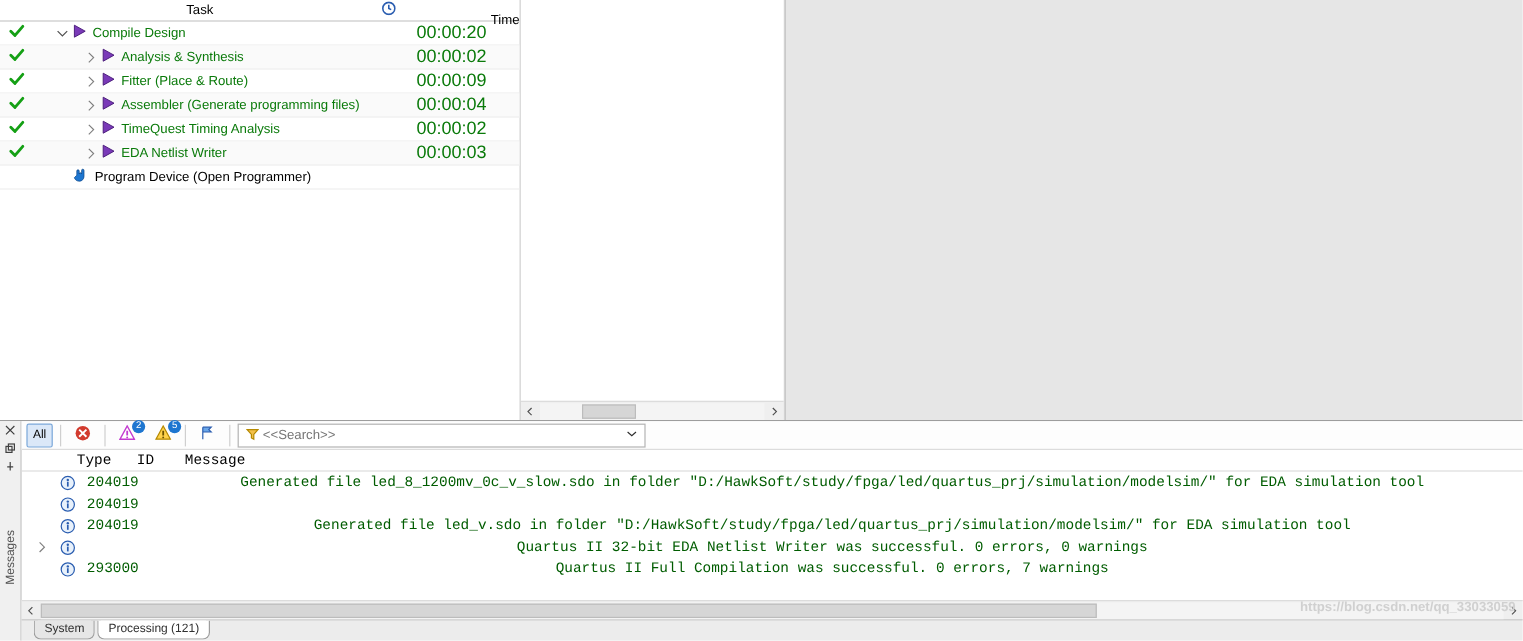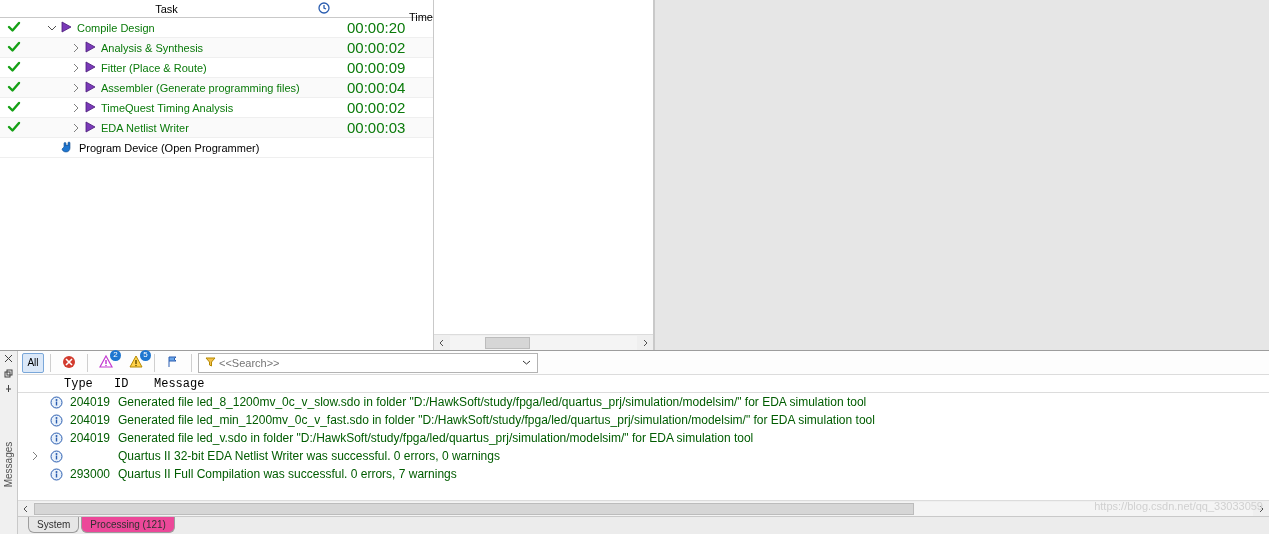--- a/index.html
+++ b/index.html
@@ -61,42 +61,42 @@
   .search-wrap .dd-arrow { width:14px; text-align:center; color:#404040; }
 
   
   .msg-headers { height:18px; display:flex; align-items:center; border-bottom:1px solid #dcdcdc; font-family: "Courier New", monospace; font-size:12px; color:#000; }
   .mh-icon { width:46px; }
   .mh-type { width:50px; text-align:left; }
   .mh-id   { width:40px; }
   .mh-msg  { flex:1; }
 
   
-  .msg-rows { flex:1; overflow:auto; font-family: Liberation Sans, sans-serif; font-size:12px; }
+  .msg-rows { flex:1; overflow:auto; font-family: Liberation Mono, monospace; font-size:12px;text-align:center; }
   .msg-row { display:flex; align-items:center; height:18px; white-space:nowrap; }
   .mr-chev { width:24px; display:flex; justify-content:flex-end; padding-right:2px; color:#606060; }
   .mr-icon { width:28px; display:flex; justify-content:center; }
   .mr-id   { width:48px; color:#005c00; }
   .mr-txt  { flex:1; color:#005c00; }
 
   
   .msg-hscroll { height:16px; background:#efefef; border-top:1px solid #dcdcdc; display:flex; align-items:center; }
   .msg-hscroll .arrow { width:16px; height:16px; display:flex; align-items:center; justify-content:center; color:#606060; }
   .msg-hscroll .track { flex:1; height:14px; position:relative; background:#f4f4f4; }
   .msg-hscroll .thumb { position:absolute; left:0px; width:880px; height:12px; top:1px; background:#d6d6d6; border:1px solid #bcbcbc; }
 
   
   .msg-tabs { height:18px; display:flex; align-items:flex-start; padding-left:10px; background:#ececec; border-top:1px solid #c9c9c9; }
   .msg-tab { height:16px; padding:0 8px; font-size:10px; color:#303030; display:flex; align-items:center;
              border:1px solid #9d9d9d; border-top:none; border-radius:0 0 6px 6px;
              background:#fff; margin-right:2px; }
-  .msg-tab.active { background:#ec4899; }
+  .msg-tab.active { background:#ffffff; }
   .msg-tab.inactive { background:#e6e6e6; }
 
-  .watermark { position:absolute; right:6px; bottom:22px; color:#d0d0d0; font-size:11px; font-family:Arial,sans-serif; pointer-events:none; }
+  .watermark { position:absolute; right:6px; bottom:22px; color:#d0d0d0; font-size:11px; font-family:Arial,sans-serif; pointer-events:none;font-weight:bold; }
 </style>
 </head>
 <body>
 
 <div class="top-row">
 
   <div class="tasks-panel">
     <div class="task-header">
       <div style="width:28px"></div>
       <div class="th-task">Task</div>
@@ -364,21 +364,20 @@
         <div class="msg-row">
           <div class="mr-chev"></div>
           <div class="mr-icon">
             <svg width="13" height="13" viewBox="0 0 13 13">
               <circle cx="6.5" cy="6.5" r="5.5" fill="#e8f1fb" stroke="#2a5db0"></circle>
               <circle cx="6.5" cy="4" r="1" fill="#2a5db0"></circle>
               <rect x="5.8" y="5.5" width="1.4" height="4" fill="#2a5db0"></rect>
             </svg>
           </div>
           <div class="mr-id">204019</div>
-          <div class="mr-txt">Generated file led_min_1200mv_0c_v_fast.sdo in folder "D:/HawkSoft/study/fpga/led/quartus_prj/simulation/modelsim/" for EDA simulation tool</div>
         </div>
         <div class="msg-row">
           <div class="mr-chev"></div>
           <div class="mr-icon">
             <svg width="13" height="13" viewBox="0 0 13 13">
               <circle cx="6.5" cy="6.5" r="5.5" fill="#e8f1fb" stroke="#2a5db0"></circle>
               <circle cx="6.5" cy="4" r="1" fill="#2a5db0"></circle>
               <rect x="5.8" y="5.5" width="1.4" height="4" fill="#2a5db0"></rect>
             </svg>
           </div>

